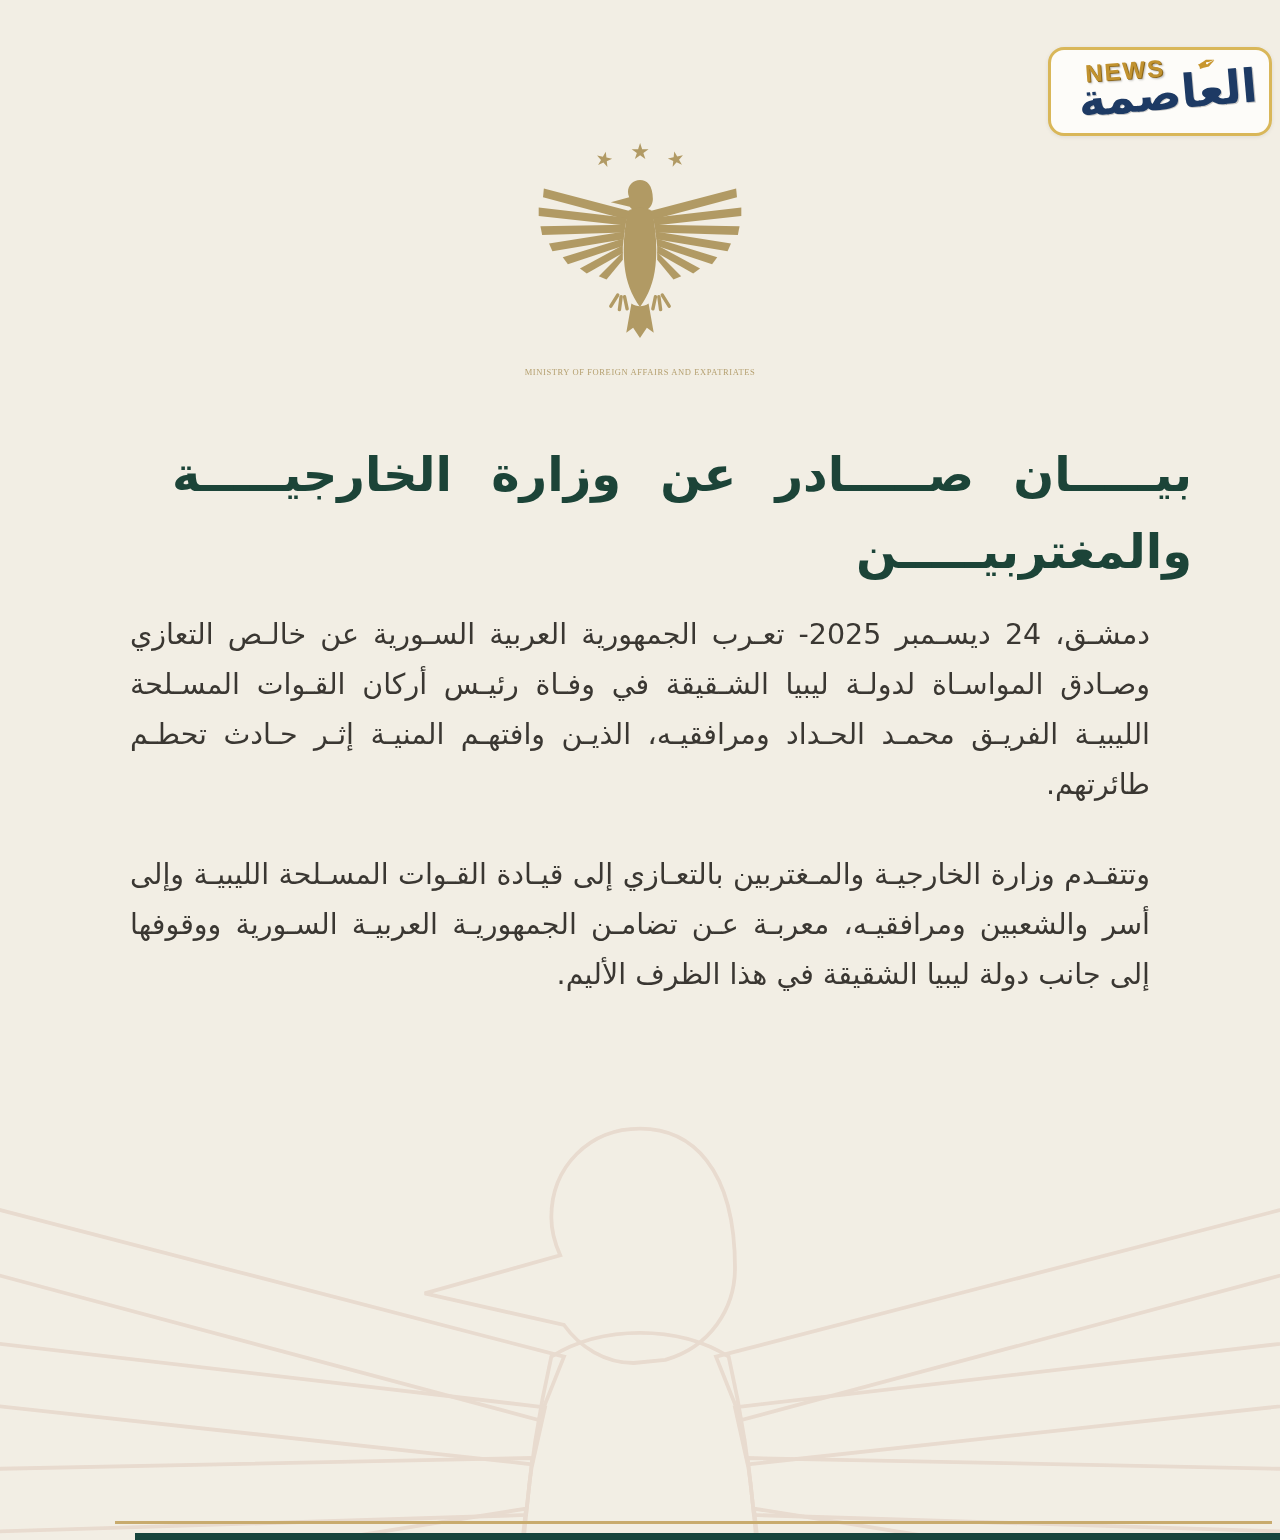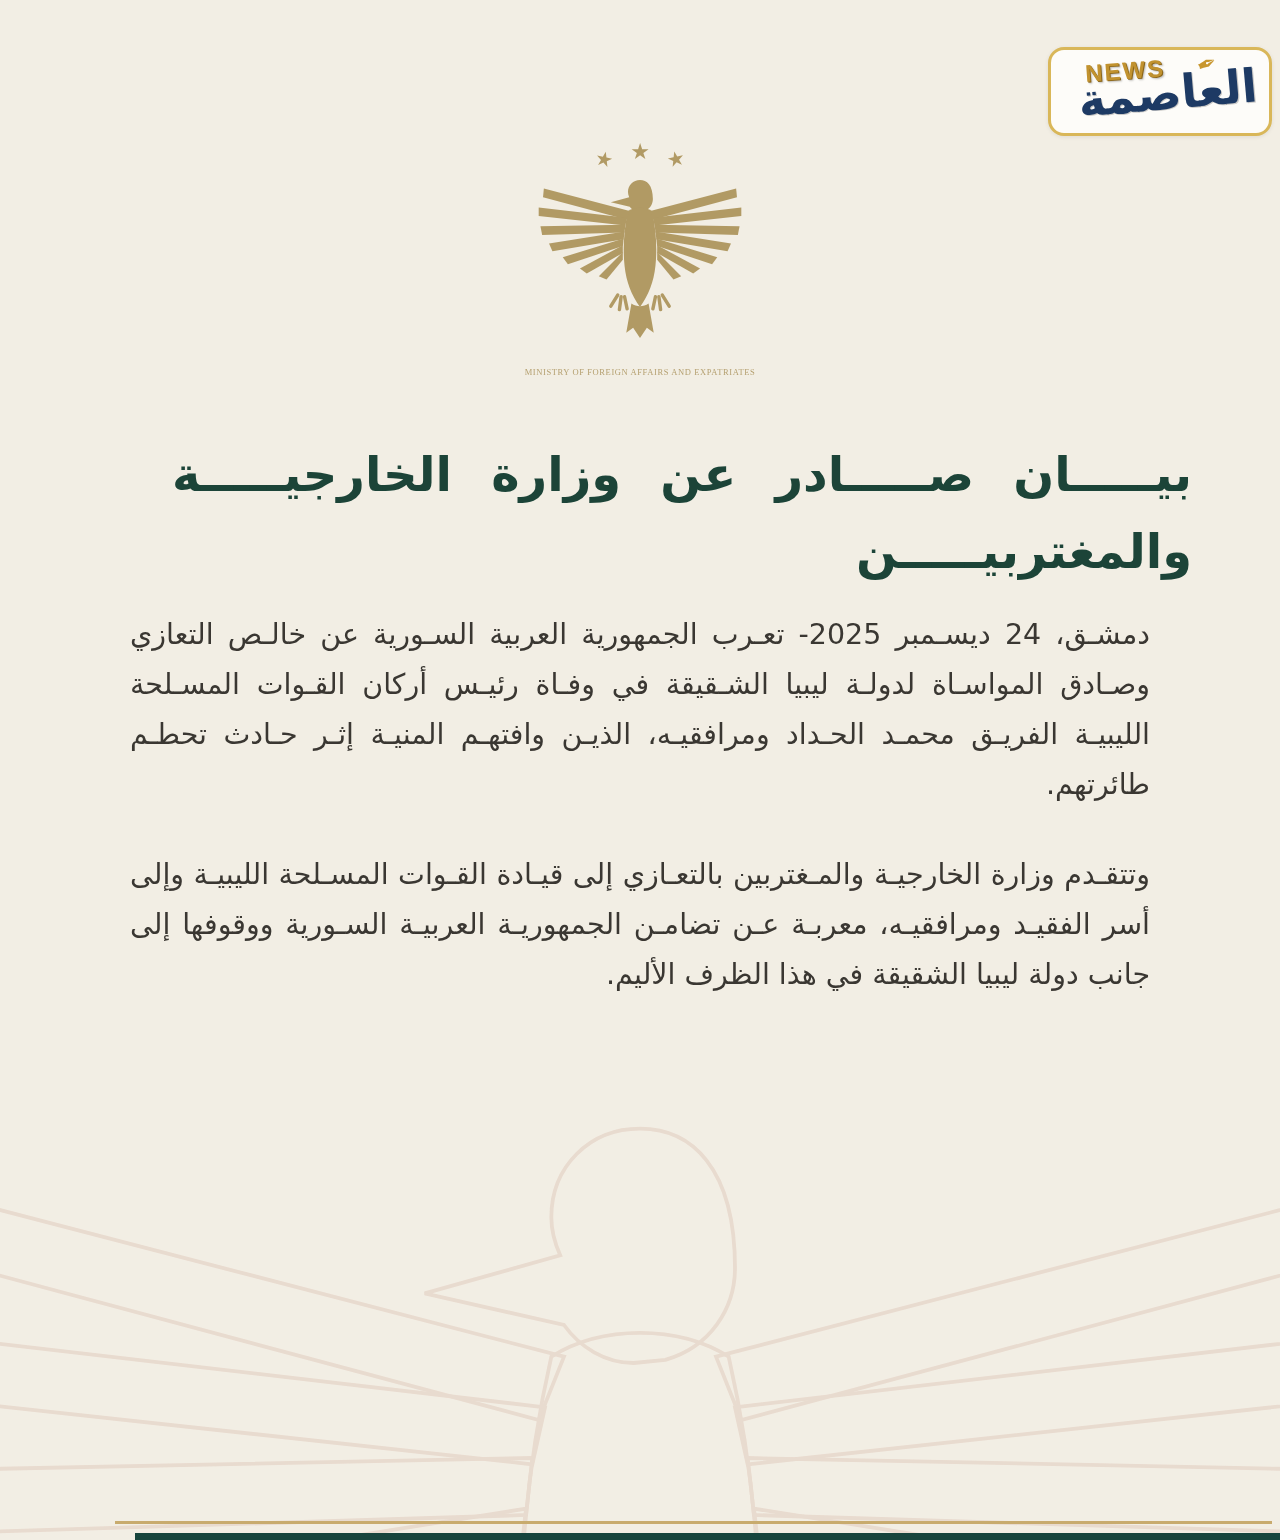--- a/index.html
+++ b/index.html
@@ -154,19 +154,19 @@
     </div>
     <div class="min-en">MINISTRY OF FOREIGN AFFAIRS AND EXPATRIATES</div>
   </div>
 
   <div class="title">
     <div class="t-line">بيـــــان صـــــادر عن وزارة الخارجيـــــة والمغتربيـــــن</div>
   </div>
 
   <div class="body-text">
     <p>دمشـق، 24 ديسـمبر 2025- تعـرب الجمهورية العربية السـورية عن خالـص التعازي وصـادق المواسـاة لدولـة ليبيا الشـقيقة في وفـاة رئيـس أركان القـوات المسـلحة الليبيـة الفريـق محمـد الحـداد ومرافقيـه، الذيـن وافتهـم المنيـة إثـر حـادث تحطـم طائرتهم.</p>
-    <p>وتتقـدم وزارة الخارجيـة والمـغتربين بالتعـازي إلى قيـادة القـوات المسـلحة الليبيـة وإلى أسر الفقيـد ومرافقيـه، معربـة عـن تضامـن الجمهوريـة العربيـة السـورية ووقوفها إلى جانب دولة ليبيا الشقيقة في هذا الظرف الأليم.</p>
+    <p>وتتقـدم وزارة الخارجيـة والمـغتربين بالتعـازي إلى قيـادة القـوات المسـلحة الليبيـة وإلى أسر والشعبين ومرافقيـه، معربـة عـن تضامـن الجمهوريـة العربيـة السـورية ووقوفها إلى جانب دولة ليبيا الشقيقة في هذا الظرف الأليم.</p>
   </div>
 
   <div class="footer-line"></div>
   <div class="footer-bar"></div>
 
 </div>
 
 </body></html>

